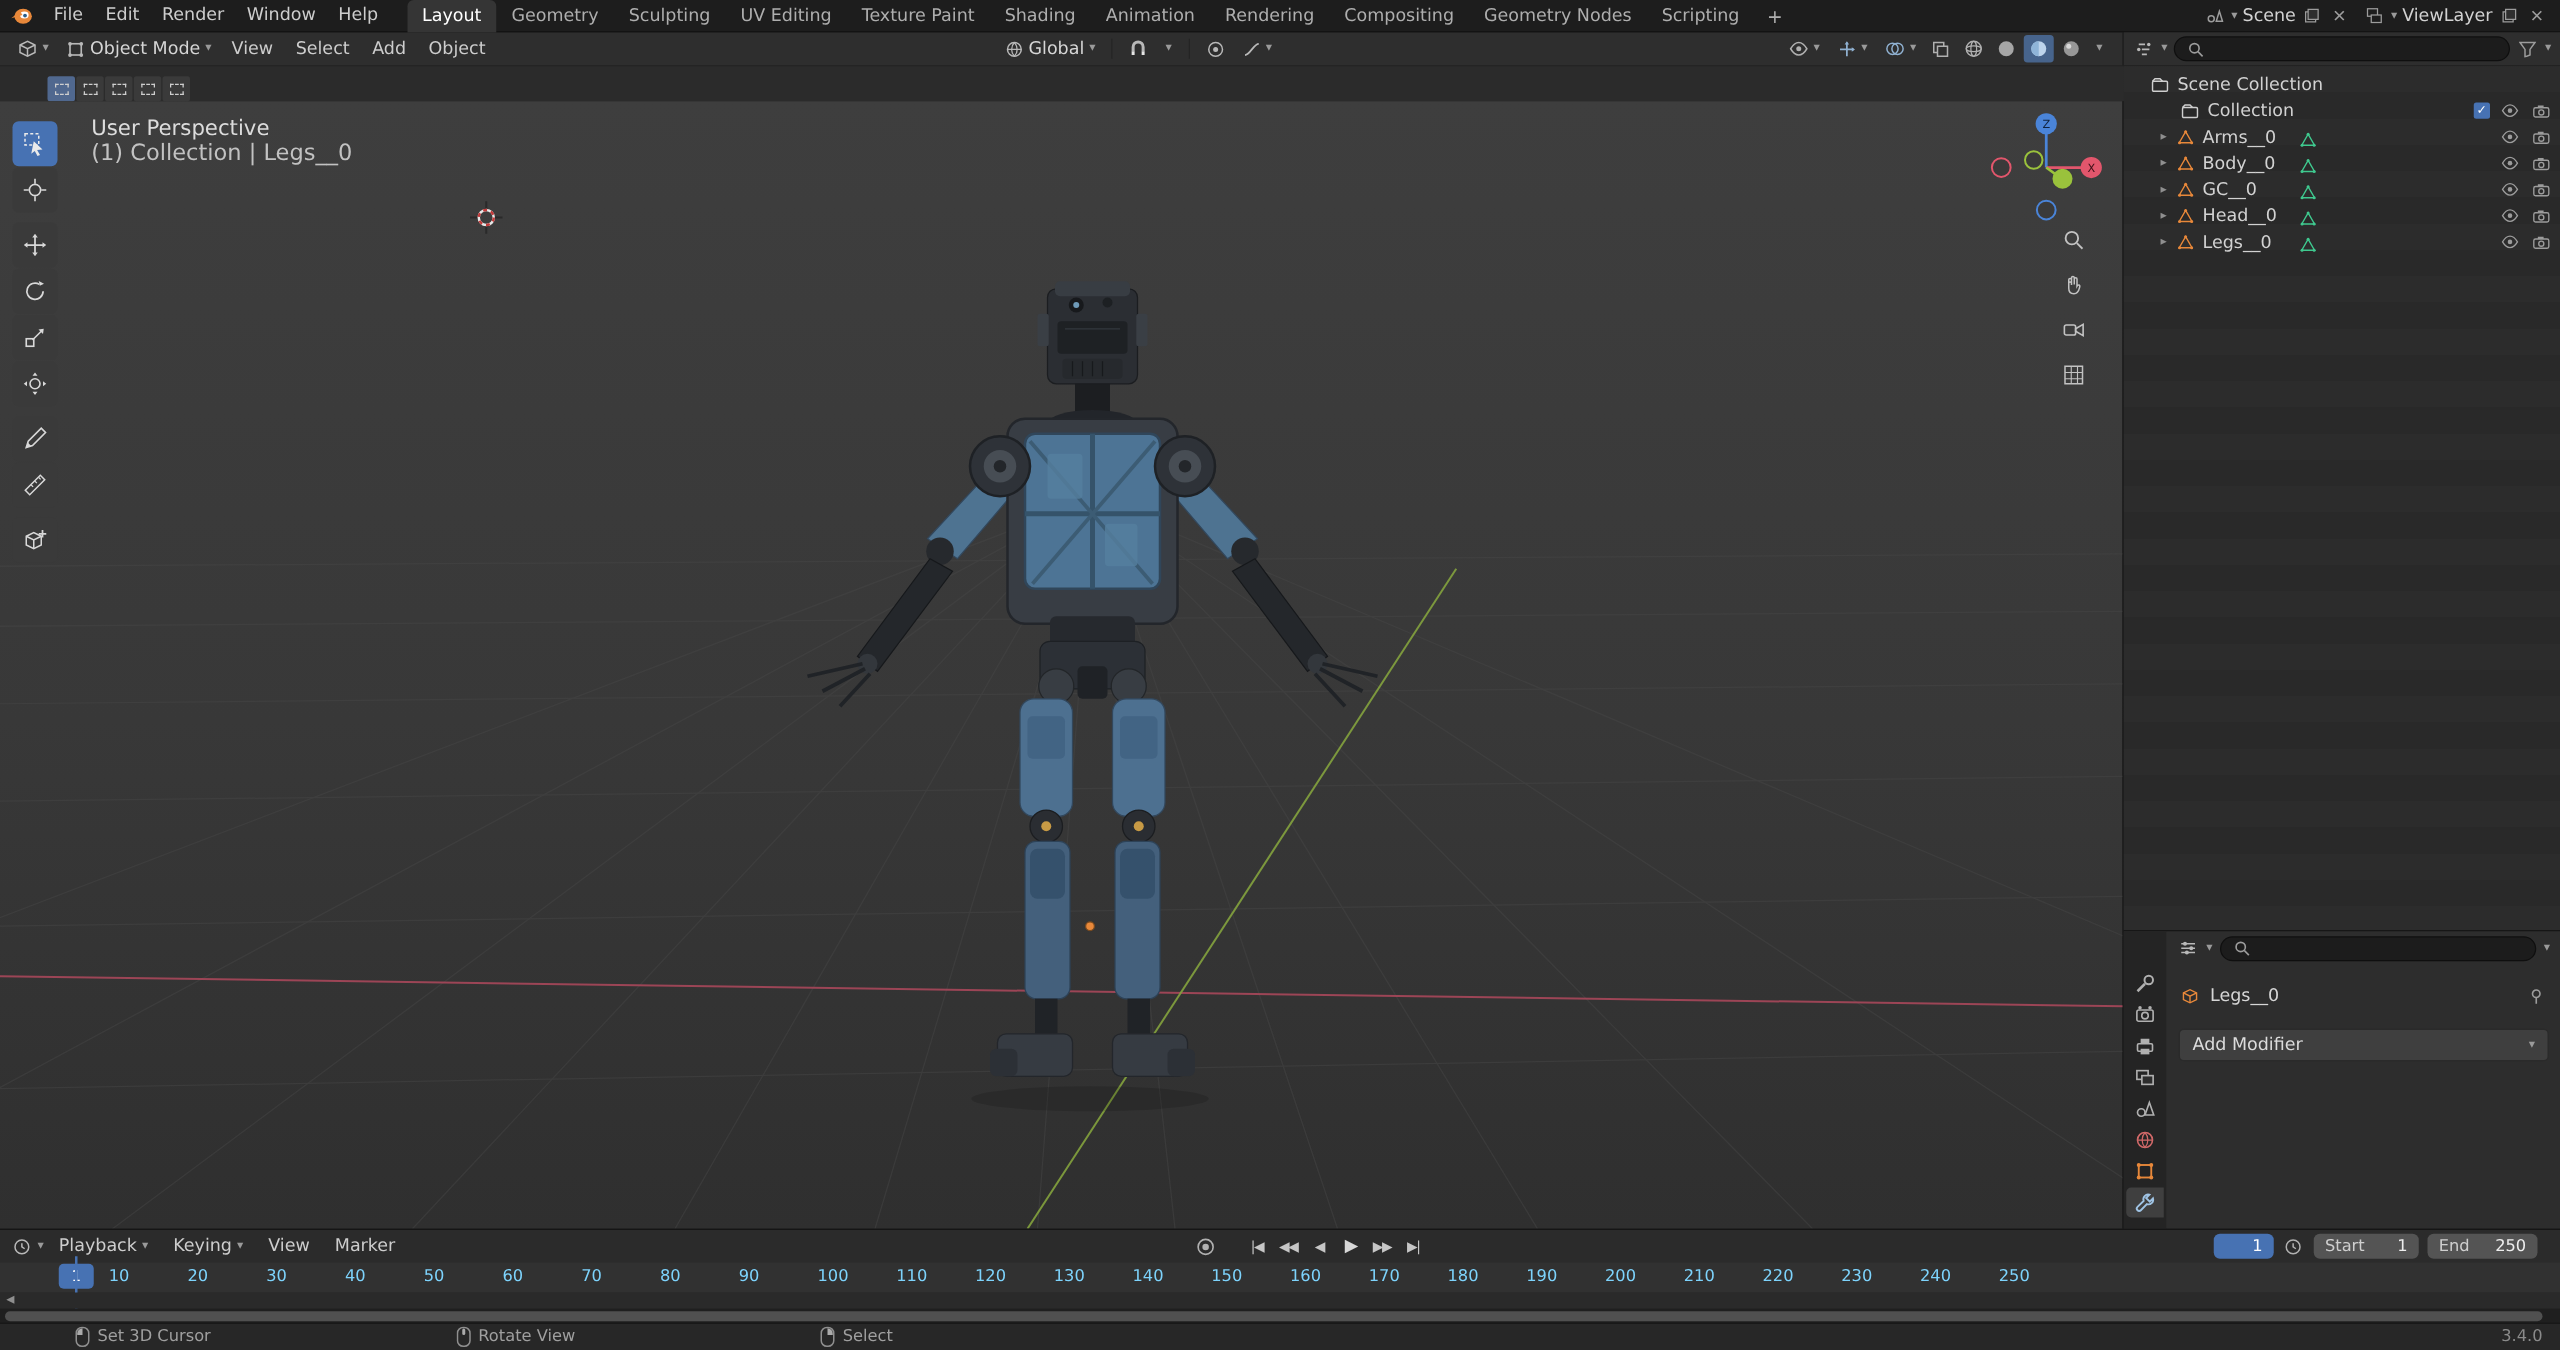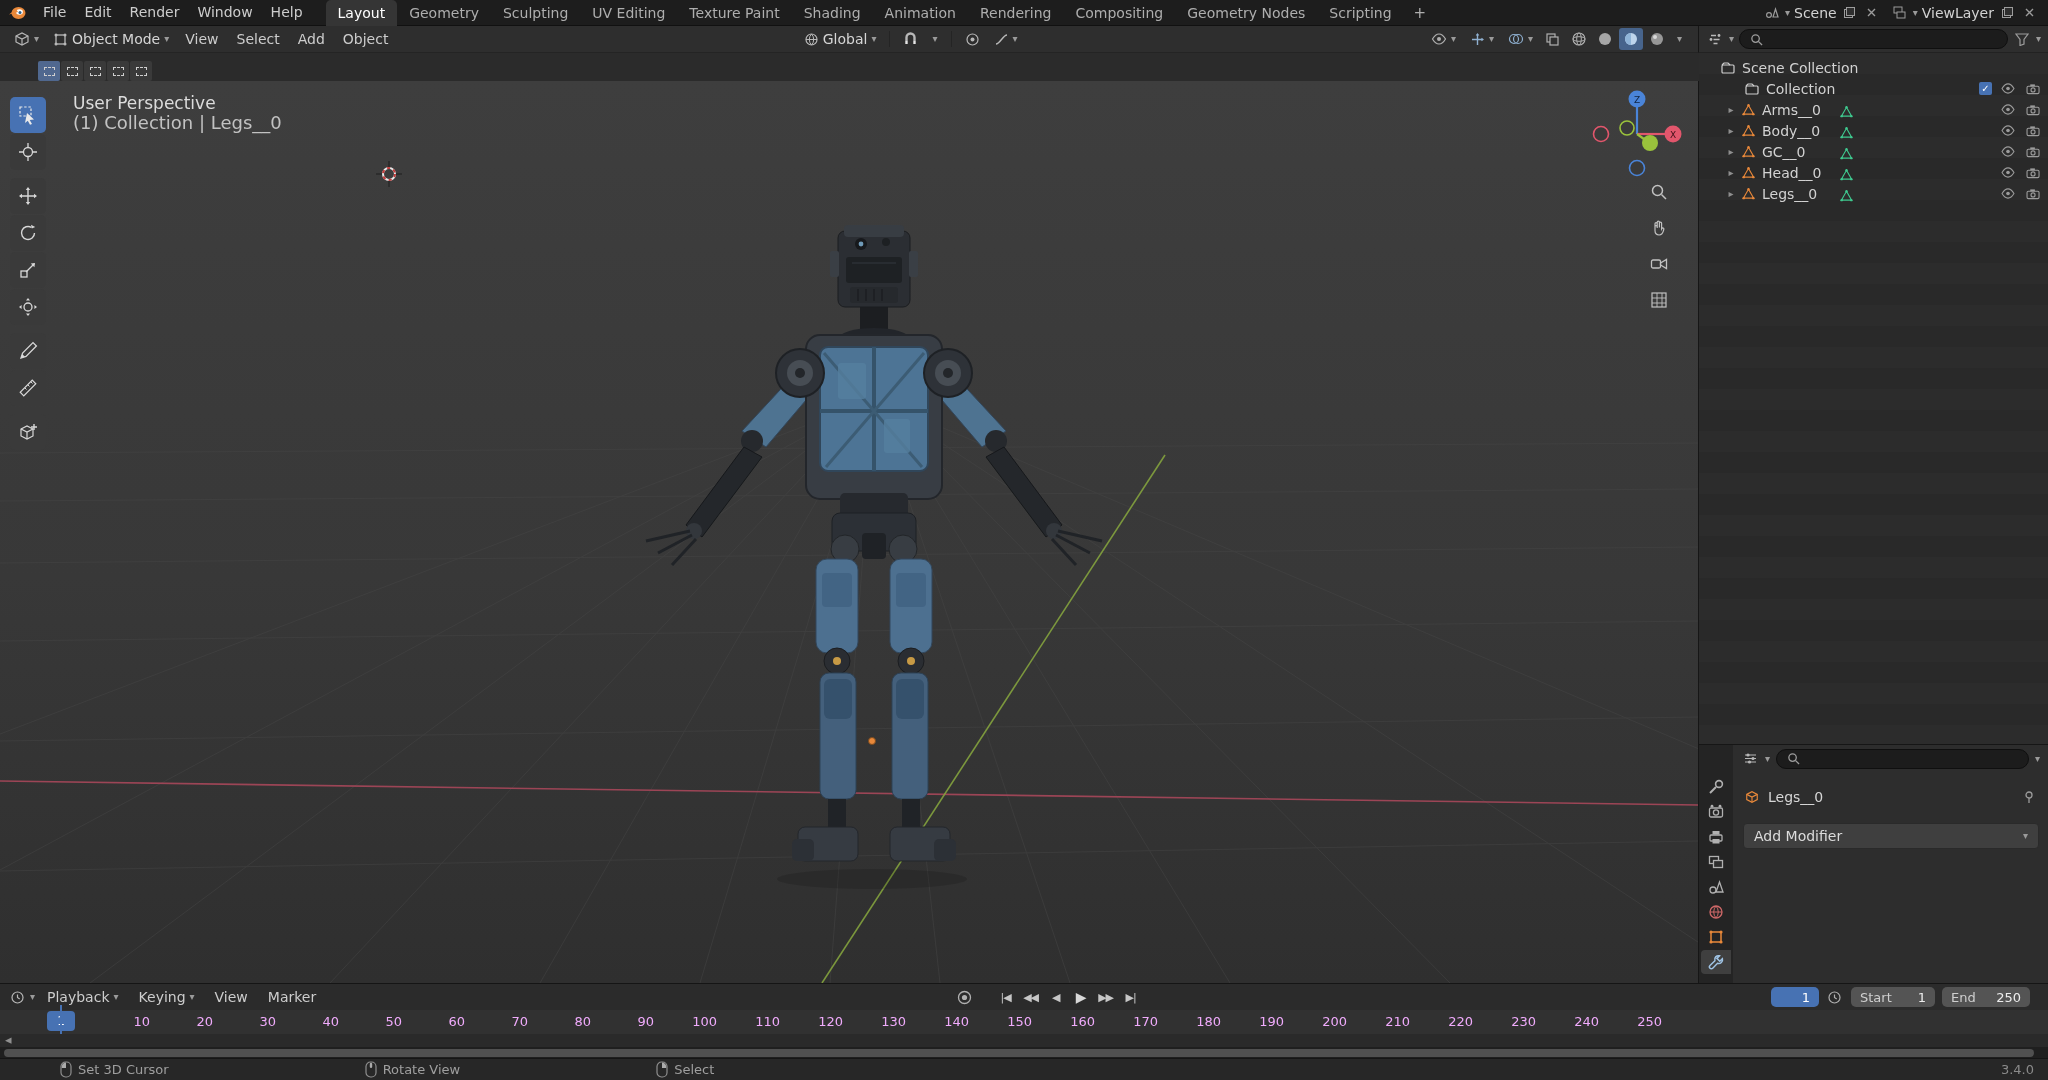--- a/index.html
+++ b/index.html
@@ -98,21 +98,21 @@
             font-size:11px; color:#c6c6c6; letter-spacing:-1px; }
   .tp-btn.play { font-size:14px; color:#d8d8d8; }
   .tl-fields { display:flex; align-items:center; gap:7px; margin-left:auto; padding-right:10px; }
   .tl-field { height:20px; border-radius:5px; background:#545454; display:flex; align-items:center; padding:0 9px; font-size:13px; color:#ededed; gap:10px; }
   .tl-field .lbl { color:#cfcfcf; }
   .tl-field.frame { background:#4772b3; width:48px; justify-content:flex-end; color:#fff; }
   .tl-field.start { width:84px; justify-content:space-between; }
   .tl-field.end { width:88px; justify-content:space-between; }
   .tl-ruler { position:absolute; left:0; top:26px; width:2048px; height:24px; background:#313131; }
   .ticks { position:absolute; left:87px; top:0; display:flex; }
-  .tick { width:63px; text-align:right; line-height:24px; font-size:13px; color:#f0abfc; }
+  .tick { width:63px; text-align:left; line-height:24px; font-size:13px; color:#7dd3fc; }
   .playhead { position:absolute; left:47px; top:1px; width:28px; height:20px; background:#4772b3; border-radius:4px;
               color:#fff; font-size:12px; display:flex; align-items:center; justify-content:center; }
   .playhead-line { position:absolute; left:60px; top:21px; width:2px; height:42px; background:#4772b3; }
   .tl-track { position:absolute; left:0; top:50px; width:2048px; height:13px; background:#2a2a2a; }
   .tl-scroll { position:absolute; left:0; top:63px; width:2048px; height:12px; background:#1f1f1f; }
   .tl-thumb { position:absolute; left:4px; top:2px; width:2030px; height:8px; border-radius:4px; background:#505050; }
   .panel-arrow { position:absolute; left:5px; top:48px; color:#8f8f8f; font-size:13px; }
 
   
   .statusbar { position:absolute; left:0; top:1058px; width:2048px; height:22px; background:#272727; border-top:1px solid #151515;

